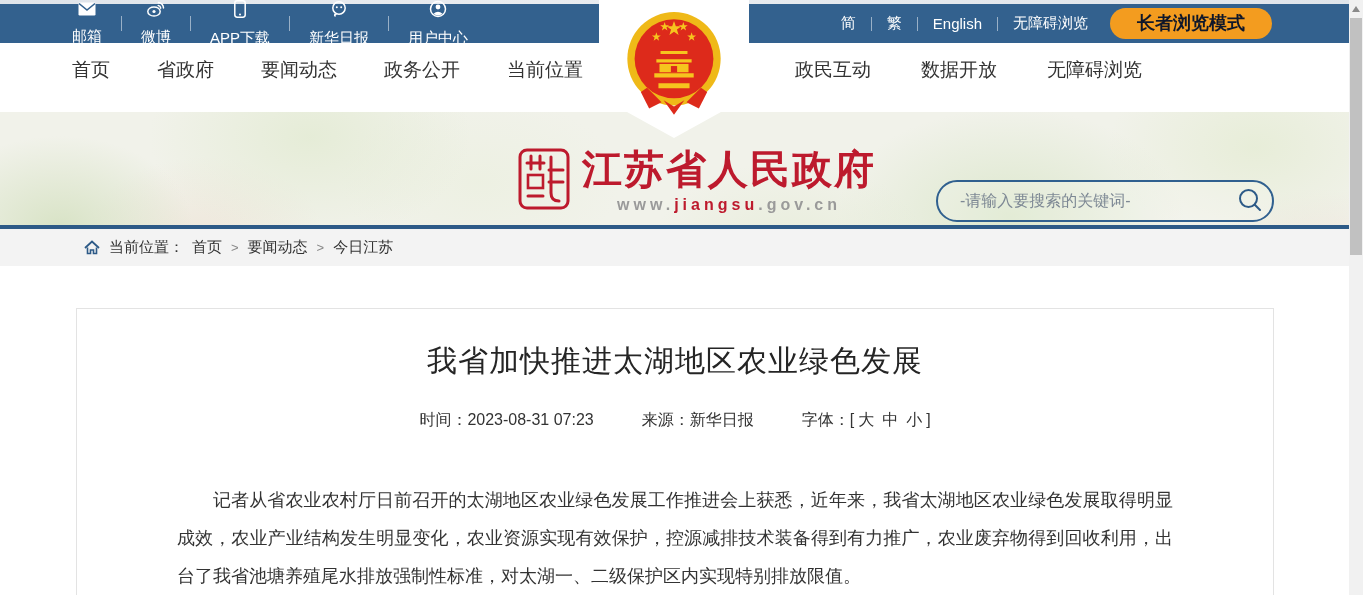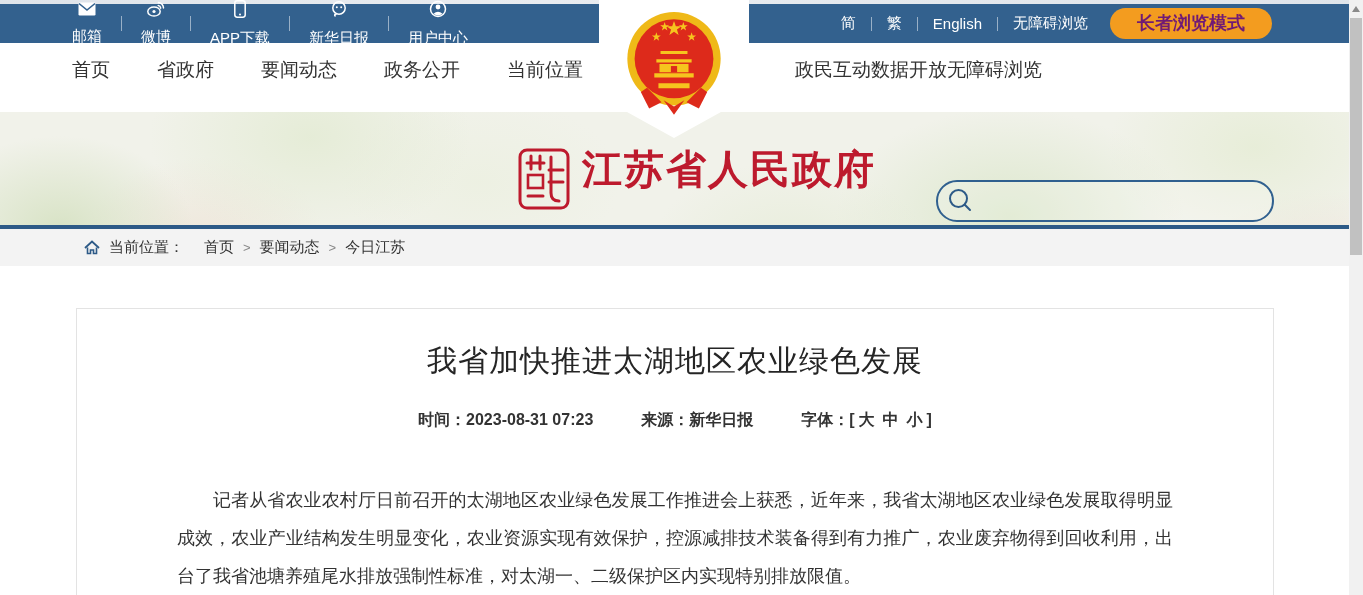--- a/index.html
+++ b/index.html
@@ -13,27 +13,27 @@
   
   .topbar { position:absolute; top:4px; left:0; width:1349px; height:39px; background:#33618e;
     display:flex; align-items:center; color:#fff; }
   .topbar-left { display:flex; align-items:center; padding-left:72px; }
   .topbar-item { display:flex; align-items:center; gap:8px; font-size:15px; cursor:pointer; white-space:nowrap;flex-direction:column; }
   .sep { width:1px; height:15px; background:rgba(255,255,255,.5); margin:0 19px; }
   .topbar-right { display:flex; align-items:center; margin-left:auto; padding-right:77px; }
   .lang-item { font-size:15px; cursor:pointer; white-space:nowrap; }
   .sep2 { width:1px; height:14px; background:rgba(255,255,255,.5); margin:0 15px; }
   .elder-btn { margin-left:22px; height:31px; line-height:31px; padding:0 27px; background:#f39c1f;
-    border:none; border-radius:17px; color:#701a75; font-size:18px; font-weight:bold; cursor:pointer;
+    border:none; border-radius:17px; color:#0f172a; font-size:18px; font-weight:bold; cursor:pointer;
     font-family:inherit; }
 
   
   .mainnav { position:absolute; top:43px; left:0; width:1349px; height:53px; background:#fff; }
   .nav-group-left { position:absolute; left:72px; top:0; height:53px; display:flex; align-items:center; gap:47px; }
-  .nav-group-right { position:absolute; left:795px; top:0; height:53px; display:flex; align-items:center; }
+  .nav-group-right { position:absolute; left:795px; top:0; height:53px; display:flex; align-items:center; gap:50px; }
   .nav-item { font-size:19px; color:#333; cursor:pointer; white-space:nowrap; }
 
   
   .banner { position:absolute; top:96px; left:0; width:1349px; height:129px;
     background-color:#f1f2ea;
     background-image:
       radial-gradient(190px 130px at 60px 115px,  rgba(208,222,186,.75), transparent 70%),
       radial-gradient(230px 150px at 310px 25px,  rgba(223,233,205,.65), transparent 70%),
       radial-gradient(170px 115px at 205px 125px, rgba(238,227,214,.7),  transparent 70%),
       radial-gradient(200px 125px at 480px 70px,  rgba(234,239,221,.6),  transparent 70%),
@@ -65,32 +65,32 @@
   .search-input { flex:1; border:none; outline:none; background:transparent; padding:0 10px 0 22px;
     font-size:16px; color:#333; font-family:inherit; }
   .search-input::placeholder { color:#7d8894; }
   .search-btn { width:44px; height:100%; border:none; background:transparent; cursor:pointer;
     display:flex; align-items:center; justify-content:center; }
 
   
   .breadcrumb-bar { position:absolute; top:229px; left:0; width:1349px; height:37px; background:#f3f3f3;
     display:flex; align-items:center; padding-left:84px; font-size:15px; color:#333; }
   .crumb-home { display:flex; align-items:center; margin-right:9px; }
-  .crumb-label { margin-right:20px; }
+  .crumb-label { margin-right:8px; }
   .crumb-link { color:#333; cursor:pointer; }
   .crumb-sep { color:#888; margin:0 9px; font-size:13px; }
 
   
   .article-card { position:absolute; top:308px; left:76px; width:1198px; height:330px;
     background:#fff; border:1px solid #e3e3e3; padding:0 100px; }
   .article-title { margin-top:32px; text-align:center; font-size:30px; font-weight:400;
     color:#252525; letter-spacing:1px; }
   .article-meta { margin-top:28px; display:flex; justify-content:center; gap:48px;
     font-size:16px; color:#333; }
-  .meta-item { white-space:nowrap;font-weight:bold; }
+  .meta-item { white-space:nowrap; }
   .fontsize-btn { cursor:pointer; margin:0 4px; }
   .article-body { margin-top:50px; font-size:18px; line-height:38px; color:#333;
     text-align:justify; text-indent:2em; }
 
   
   .scrollbar { position:absolute; top:0; right:0; width:14px; height:595px; background:#f1f1f1; }
   .scroll-up { position:absolute; top:0; left:0; width:14px; height:17px; background:#f1f1f1;
     display:flex; align-items:center; justify-content:center; cursor:pointer; }
   .scroll-up .tri { width:0; height:0; border-left:4px solid transparent; border-right:4px solid transparent;
     border-bottom:6px solid #8a8a8a; }
@@ -196,24 +196,26 @@
           <path d="M22 8 v13"></path>
         <rect x="10" y="27" width="15" height="13" stroke-width="2.6"></rect>
         <path d="M10 48 h15"></path>
         <path d="M33 9 v36 q0 8 8 8"></path>
         <path d="M31 22 h14"></path>
           <path d="M31 34 h14"></path>
       </svg>
     </span>
     <div class="site-text">
       <div class="site-name">江苏省人民政府</div>
+      <div class="site-url"><span>www.</span><span class="mid">jiangsu</span><span>.gov.cn</span></div>
     </div>
   </div>
 
   <div class="search-box">
+    <input class="search-input" type="text" placeholder="-请输入要搜索的关键词-" style="">
     <button class="search-btn">
       <span>
         <svg width="26" height="26" viewBox="0 0 26 26">
             <circle cx="11.5" cy="11.5" r="8.5" fill="none" stroke="#2d5a87" stroke-width="2"></circle>
             <line x1="17.8" y1="17.8" x2="23" y2="23" stroke="#2d5a87" stroke-width="2" stroke-linecap="round"></line>
           </svg>
       </span>
     </button>
   </div>
 </div>

